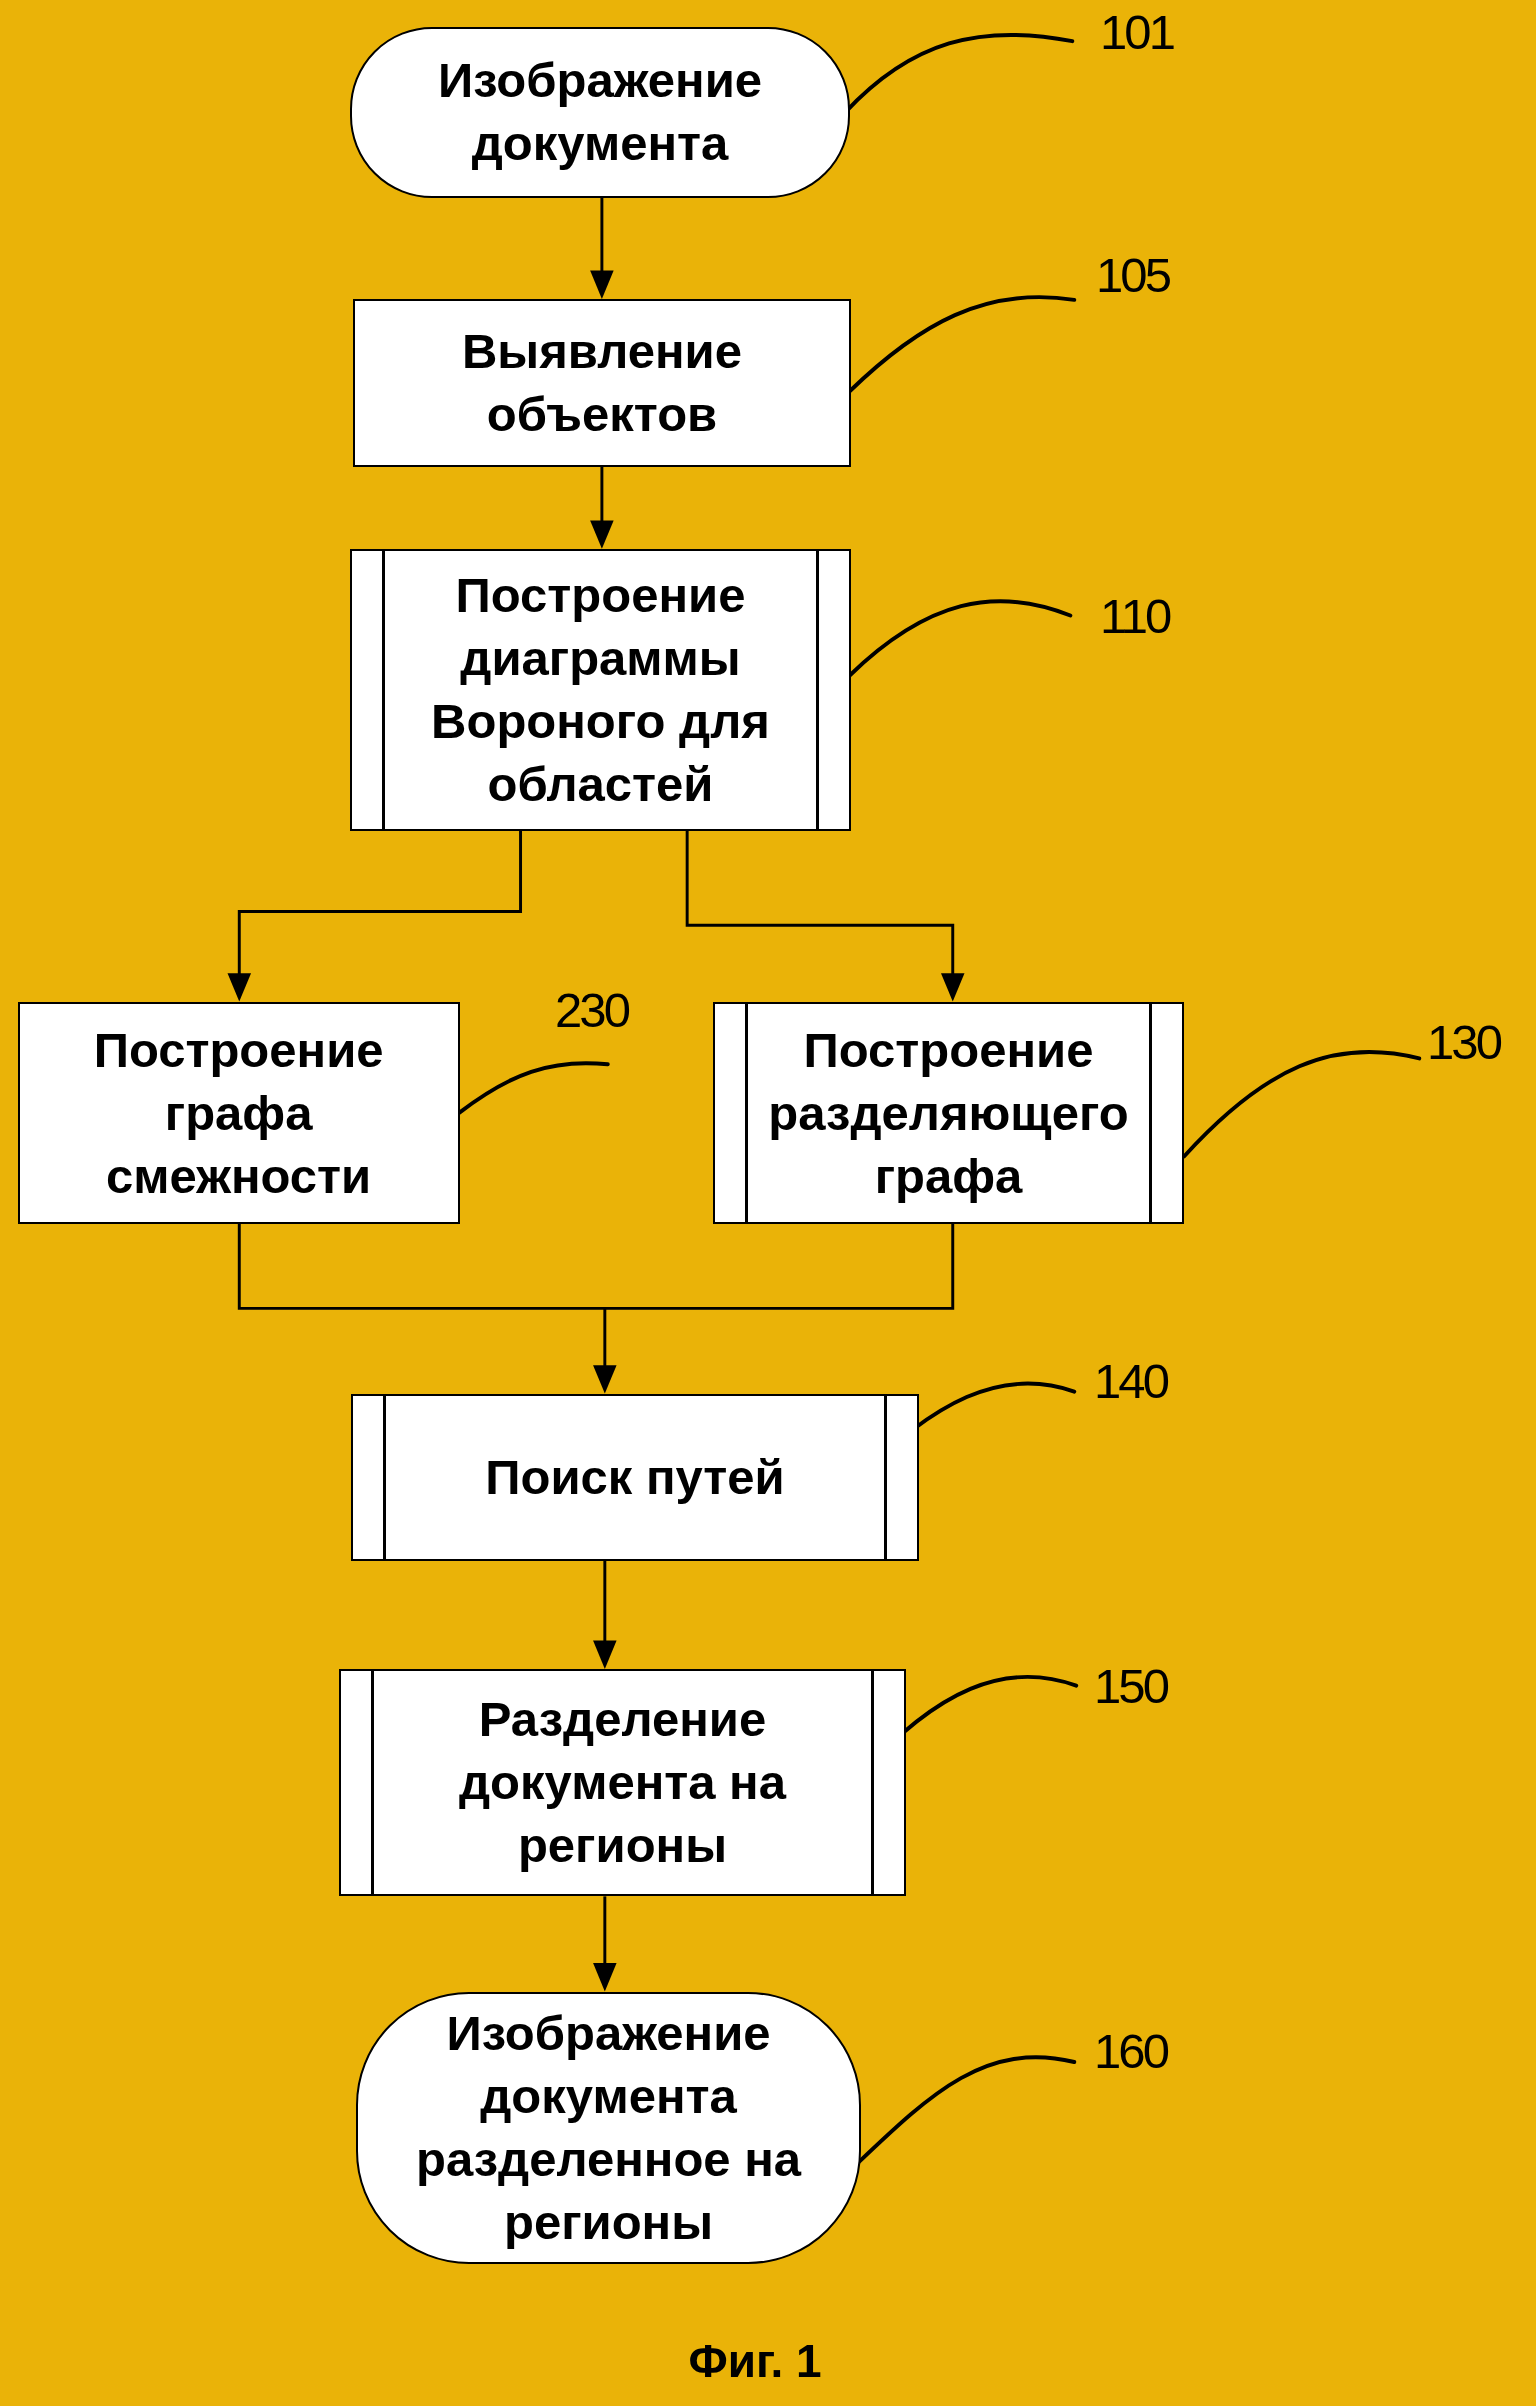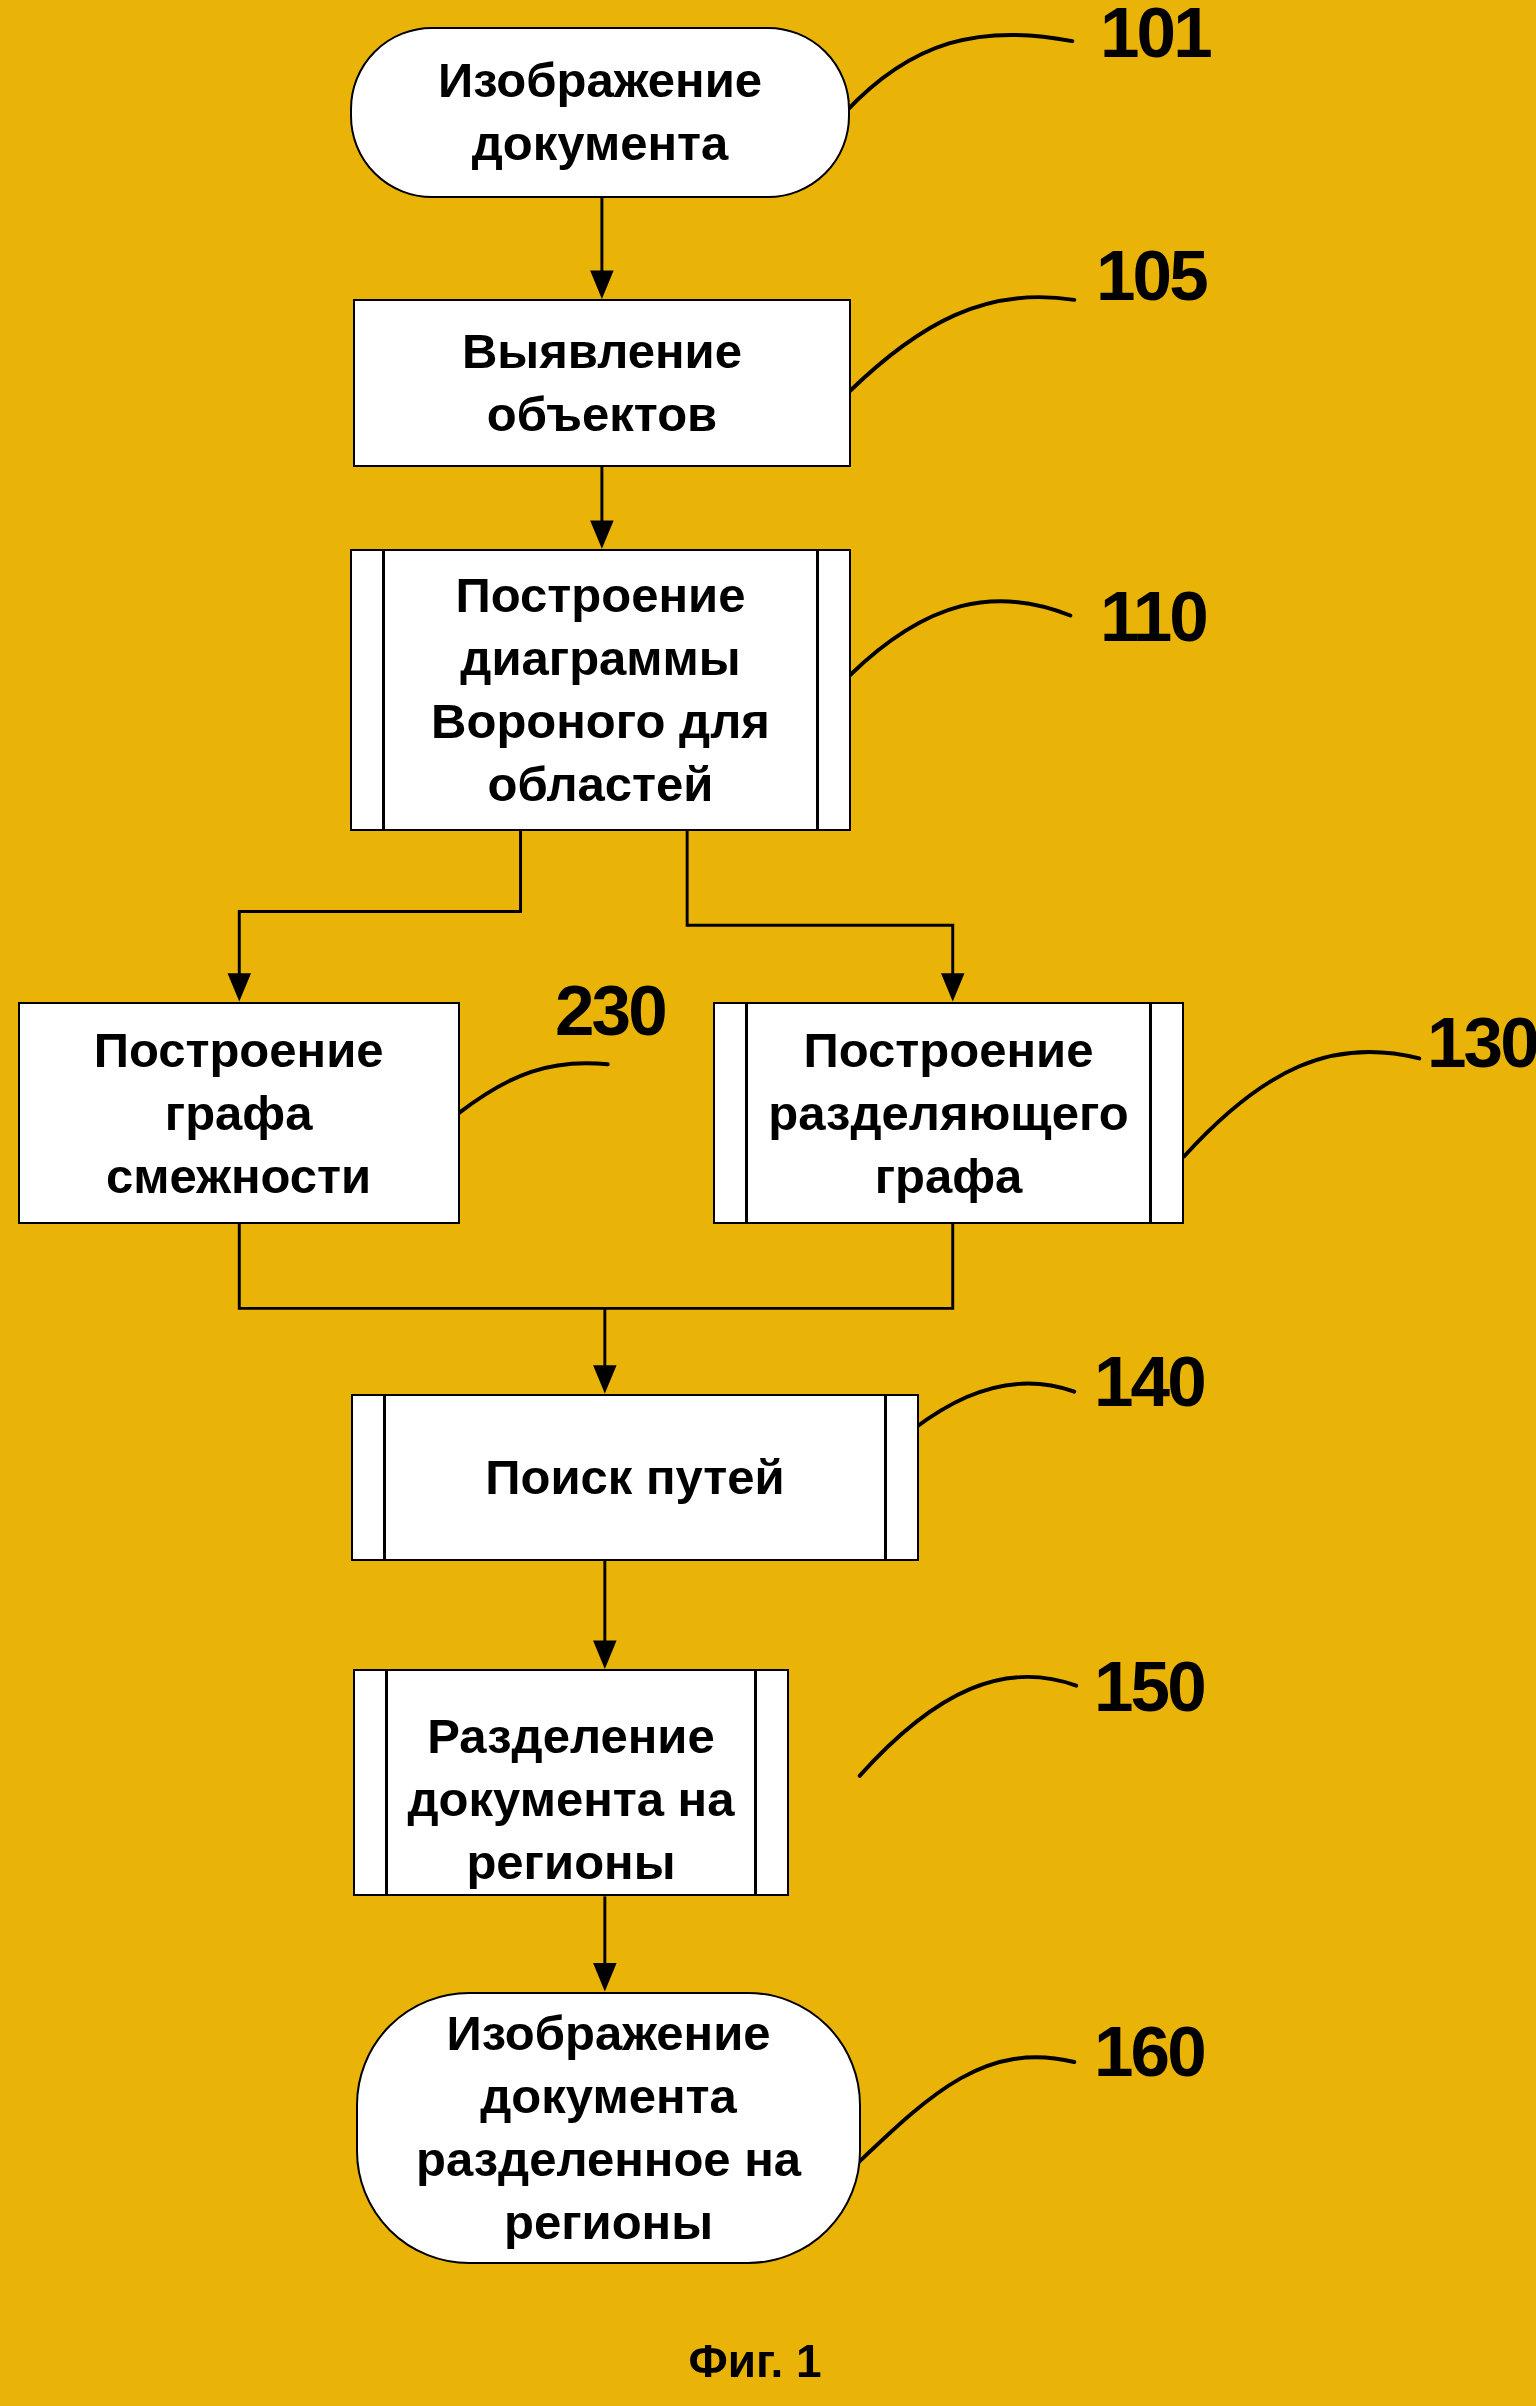--- a/index.html
+++ b/index.html
@@ -49,28 +49,28 @@
   }
   .vbar.l { left: 30px; }
   .vbar.r { right: 30px; }
 
   #n101 { left: 350px; top: 26.5px;  width: 500px; height: 171px; border-radius: 82px; }
   #n105 { left: 353px; top: 299px; width: 498px; height: 168px; align-items: center; }
   #n110 { left: 350px; top: 549px; width: 501px; height: 282px; }
   #n120 { left: 17.6px;  top: 1002px; width: 442px; height: 222px; }
   #n130 { left: 713px; top: 1002px; width: 471px; height: 222px; }
   #n140 { left: 351px; top: 1394px; width: 568px; height: 167px; }
-  #n150 { left: 353px; top: 1669px; width: 436px; height: 227px; align-items: flex-end; }
+  #n150 { left: 339px; top: 1669px; width: 567px; height: 227px; }
   #n160 { left: 356px; top: 1992px; width: 505px; height: 272px; border-radius: 113px; }
 
   .ref {
     position: absolute;
-    font-size: 71px;
+    font-size: 49px;
     line-height: 61px;
-    font-weight: 700;
+    font-weight: 400;
     letter-spacing: -2.9px;
     white-space: nowrap;
   }
   #r101 { left: 1100px; top: 2px; }
   #r105 { left: 1096px; top: 245px; }
   #r110 { left: 1100px; top: 578px; margin-top: 8px; }
   #r120 { left: 555px;  top: 980px; }
   #r130 { left: 1427px; top: 1012px; }
   #r140 { left: 1094px; top: 1351px; }
   #r150 { left: 1094px; top: 1656px; }

